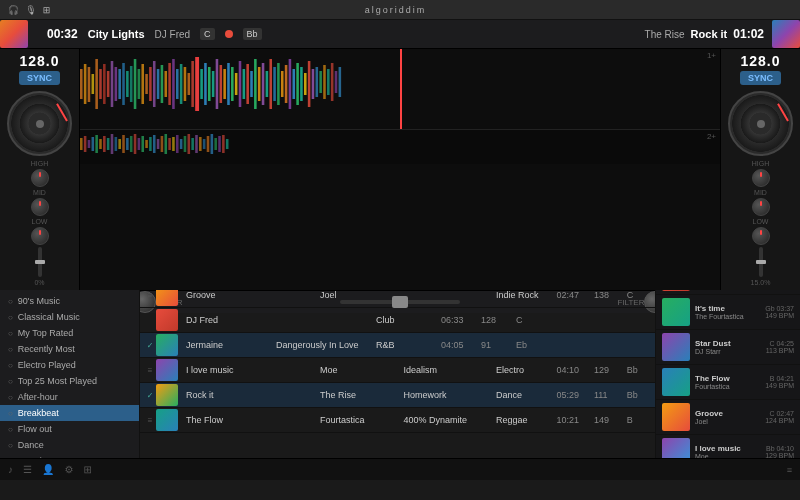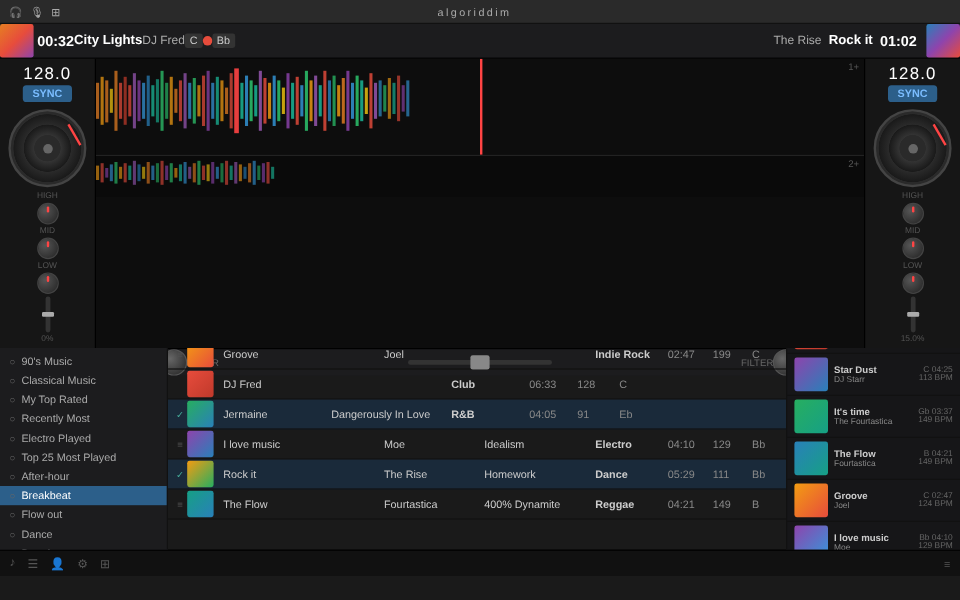--- a/index.html
+++ b/index.html
@@ -40,22 +40,22 @@
       height: 30px;
       background: #1c1c1e;
       display: flex;
       align-items: center;
       border-bottom: 1px solid #000;
     }
     .track-info-left {
       width: 380px;
       display: flex;
       align-items: center;
-      padding: 0 3px;
-      gap: 0;
+      padding: 0 19px;
+      gap: 10px;
     }
     .track-info-right {
       flex: 1;
       display: flex;
       align-items: center;
       padding: 0 8px;
       gap: 6px;
       justify-content: flex-end;
     }
     .track-time { color: #fff; font-size: 12px; font-weight: bold; font-variant-numeric: tabular-nums; }
@@ -97,21 +97,21 @@
       width: 80px;
       display: flex;
       flex-direction: column;
       align-items: center;
       padding: 4px;
       background: #161616;
       border-right: 1px solid #000;
     }
     .bpm-display {
       font-size: 14px;
-      font-weight: normal;
+      font-weight: bold;
       color: #fff;
       letter-spacing: 1px;
     }
     .sync-btn {
       background: #2c5f8a;
       color: #7bbdff;
       border: none;
       border-radius: 3px;
       padding: 2px 8px;
       font-size: 9px;
@@ -479,21 +479,21 @@
     .td-thumb {
       width: 22px;
       height: 22px;
       border-radius: 2px;
       flex-shrink: 0;
       margin-right: 4px;
     }
     .td-name { width: 145px; font-size: 9px; }
     .td-artist { width: 90px; }
     .td-album { width: 100px; }
-    .td-genre { width: 65px; font-weight: bold; }
+    .td-genre { width: 65px; }
     .td-time { width: 40px; color: #888; }
     .td-bpm { width: 35px; color: #888; }
     .td-key { width: 30px; color: #888; }
     .row-indicator {
       width: 12px;
       flex-shrink: 0;
       display: flex;
       align-items: center;
       justify-content: center;
     }
@@ -911,21 +911,21 @@
       <div class="track-row">
         <div class="row-indicator">
             <span class="drag-indicator">≡</span>
           </div>
         <div class="td-thumb thumb-groove" style="background:linear-gradient(135deg,#f39c12,#e74c3c);"></div>
         <div class="td td-name">Groove</div>
         <div class="td td-artist">Joel</div>
         <div class="td td-album"></div>
         <div class="td td-genre">Indie Rock</div>
         <div class="td td-time">02:47</div>
-        <div class="td td-bpm">199</div>
+        <div class="td td-bpm">138</div>
         <div class="td td-key">C</div>
       </div>
 
       <div class="track-row">
         <div class="row-indicator"></div>
         <div class="td-thumb" style="background:linear-gradient(135deg,#e74c3c,#c0392b);"></div>
         <div class="td td-artist">DJ Fred</div>
         <div class="td td-album"></div>
         <div class="td td-genre">Club</div>
         <div class="td td-time">06:33</div>
@@ -976,21 +976,21 @@
 
       <div class="track-row">
         <div class="row-indicator">
             <span class="drag-indicator">≡</span>
           </div>
         <div class="td-thumb" style="background:linear-gradient(135deg,#16a085,#2980b9);"></div>
         <div class="td td-name">The Flow</div>
         <div class="td td-artist">Fourtastica</div>
         <div class="td td-album">400% Dynamite</div>
         <div class="td td-genre">Reggae</div>
-        <div class="td td-time">04:21</div>
+        <div class="td td-time">10:21</div>
         <div class="td td-bpm">149</div>
         <div class="td td-key">B</div>
       </div>
     </div>
   </div>
 
   <div class="queue-panel">
     <div class="queue-header">
       <span>QUEUE</span>
       <span style="color:#555;font-size:8px;margin-left:4px;">7 Songs</span>
@@ -998,34 +998,34 @@
 
     <div class="queue-item">
       <div class="queue-thumb q-unique"></div>
       <div class="queue-info">
         <div class="queue-title">Unique</div>
         <div class="queue-artist">Stacy Rock</div>
       </div>
       <div class="queue-meta">Bb 03:51<br>102 BPM</div>
     </div>
     <div class="queue-item">
+      <div class="queue-thumb q-itstime"></div>
+      <div class="queue-info">
+        <div class="queue-title">It's time</div>
+        <div class="queue-artist">The Fourtastica</div>
+      </div>
+      <div class="queue-meta">Gb 03:37<br>149 BPM</div>
+    </div>
+    <div class="queue-item">
       <div class="queue-thumb q-stardust"></div>
       <div class="queue-info">
         <div class="queue-title">Star Dust</div>
         <div class="queue-artist">DJ Starr</div>
       </div>
       <div class="queue-meta">C 04:25<br>113 BPM</div>
-    </div>
-    <div class="queue-item">
-      <div class="queue-thumb q-itstime"></div>
-      <div class="queue-info">
-        <div class="queue-title">It's time</div>
-        <div class="queue-artist">The Fourtastica</div>
-      </div>
-      <div class="queue-meta">Gb 03:37<br>149 BPM</div>
     </div>
     <div class="queue-item">
       <div class="queue-thumb q-theflow"></div>
       <div class="queue-info">
         <div class="queue-title">The Flow</div>
         <div class="queue-artist">Fourtastica</div>
       </div>
       <div class="queue-meta">B 04:21<br>149 BPM</div>
     </div>
     <div class="queue-item">

